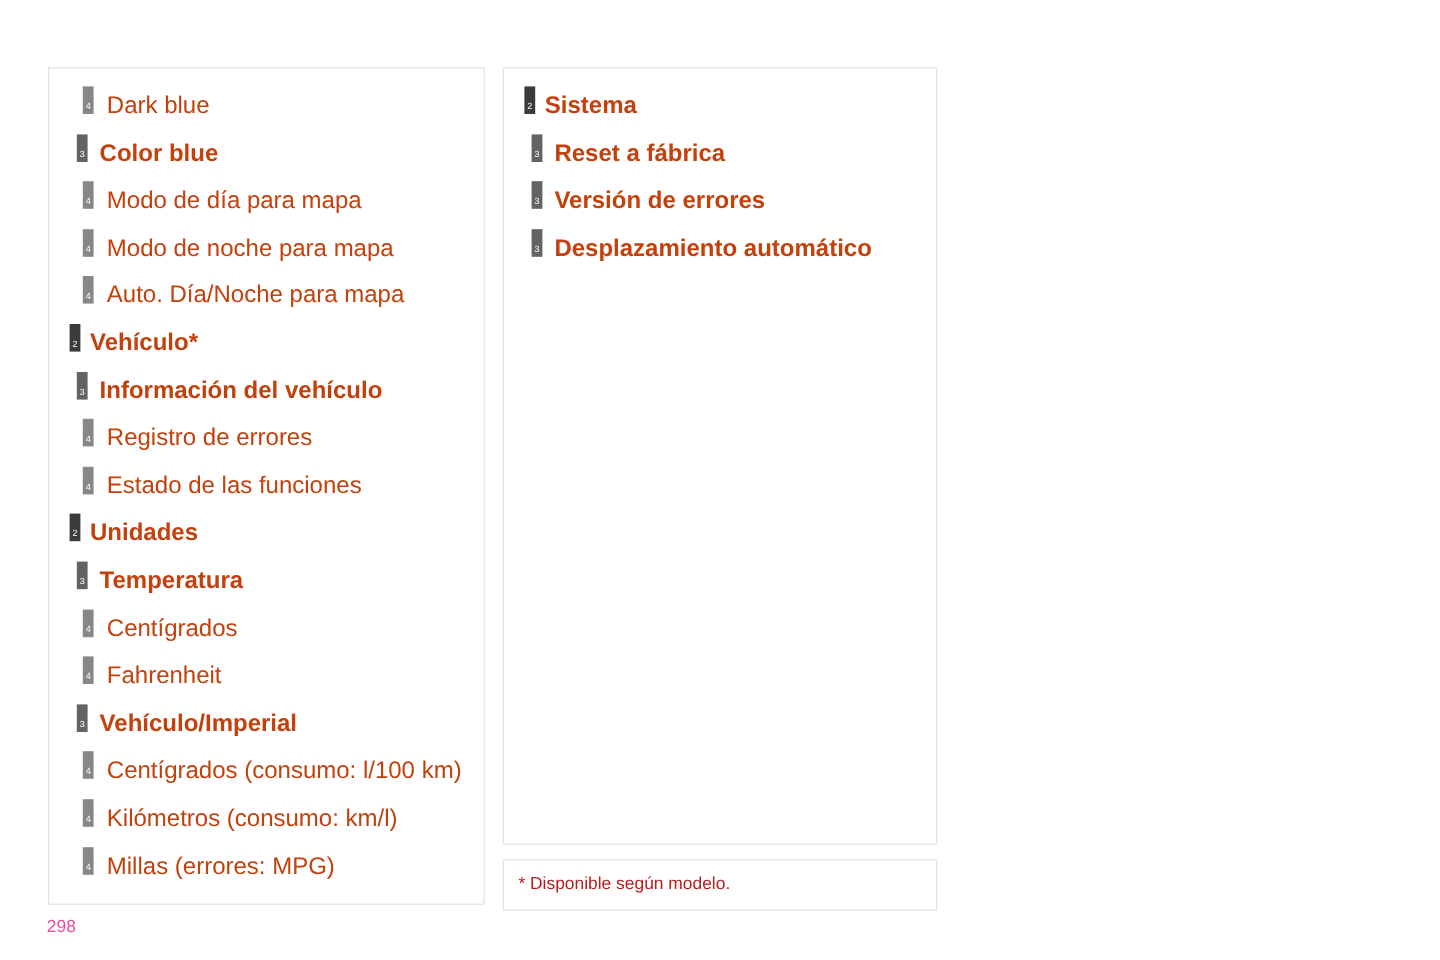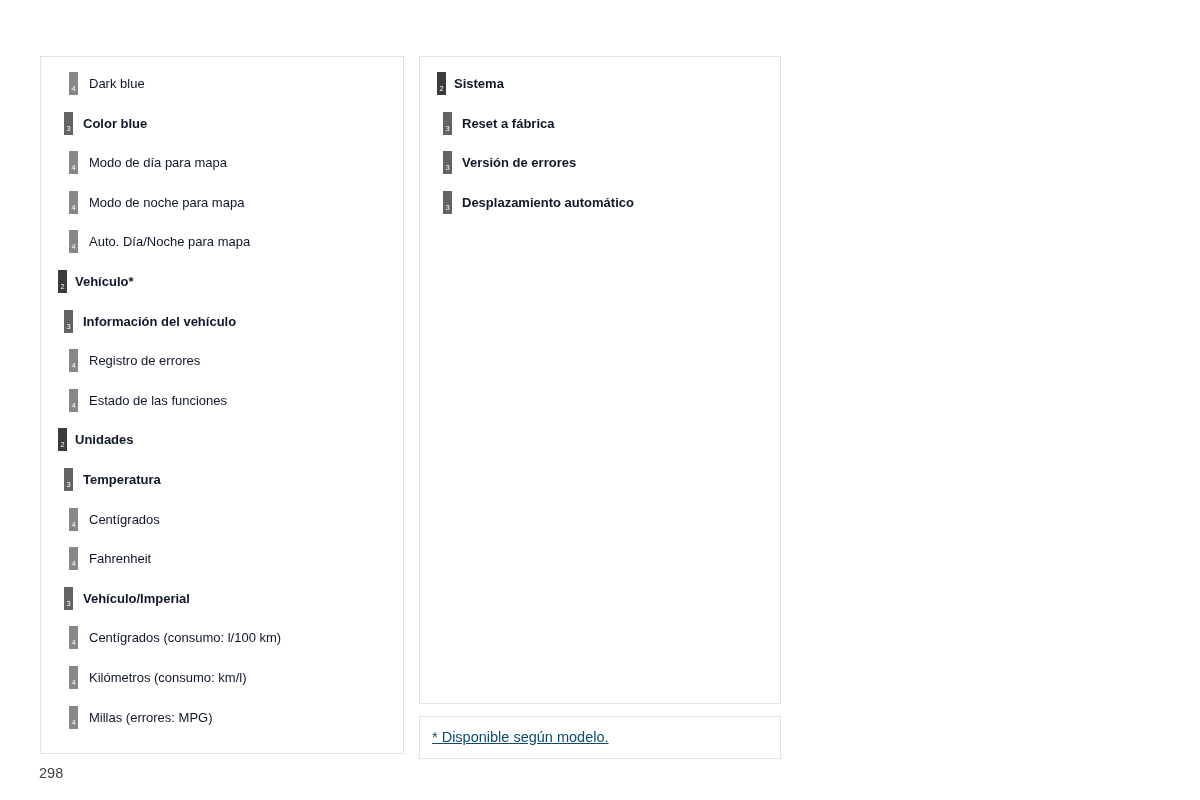--- a/index.html
+++ b/index.html
@@ -51,23 +51,22 @@
     top: 716px;
     width: 362px;
     height: 43px;
     display: flex;
     align-items: center;
     padding-left: 12px;
   }
 
   .footnote-text {
     font-size: 14.5px;
-    color: #0c4a6e;
+    color: #b91c1c;
     line-height: 1.2;
-    text-decoration: underline;
   }
 
   
   .entry {
     position: relative;
     display: block;
     height: 39.6px;
   }
 
   .entry-inner {
@@ -90,23 +89,23 @@
     position: absolute;
     left: 0;
     right: 0;
     bottom: 2.5px;
   }
 
   .entry-label {
     position: absolute;
     top: 11px;
     white-space: nowrap;
-    font-size: 13px;
+    font-size: 20px;
     line-height: 1.2;
-    color: #0f172a;
+    color: #c2410c;
   }
 
   
   .lvl-2 .level-marker { left: 17px;  background: #3b3b3b; }
   .lvl-2 .entry-label  { left: 34px;  font-weight: bold; }
 
   .lvl-3 .level-marker { left: 23px;  background: #636363; }
   .lvl-3 .entry-label  { left: 42px;  font-weight: bold; }
 
   .lvl-4 .level-marker { left: 28px;  background: #878787; }
@@ -118,21 +117,21 @@
     top: 8px;
     right: 0;
   }
 
   
   #page-number {
     position: absolute;
     left: 39px;
     top: 765px;
     font-size: 14.5px;
-    color: #404040;
+    color: #ec4899;
     line-height: 1.2;
   }
 </style>
 </head>
 <body>
 
 <div class="page">
 
   <div class="toc-box" id="col-left">
     <div class="entries-wrap">

